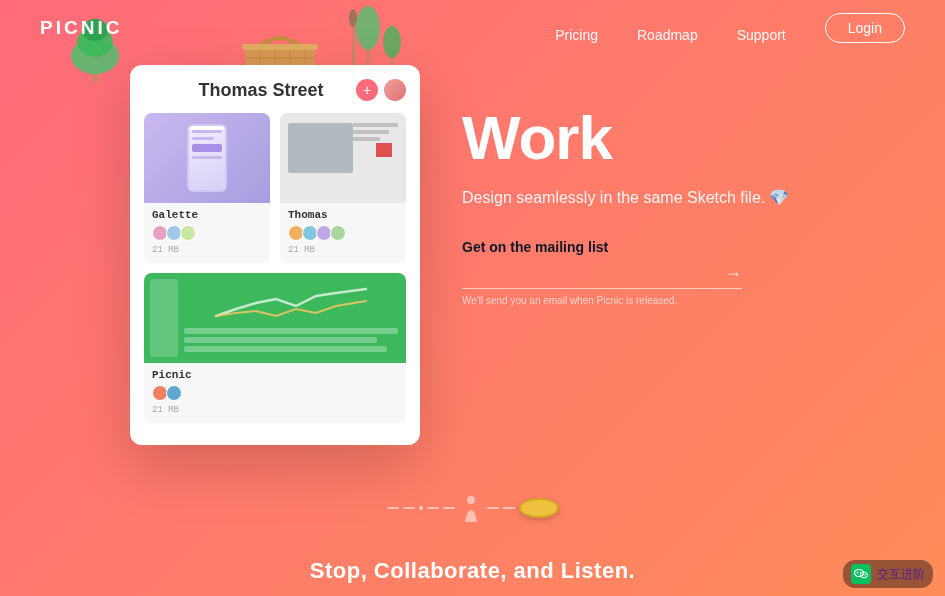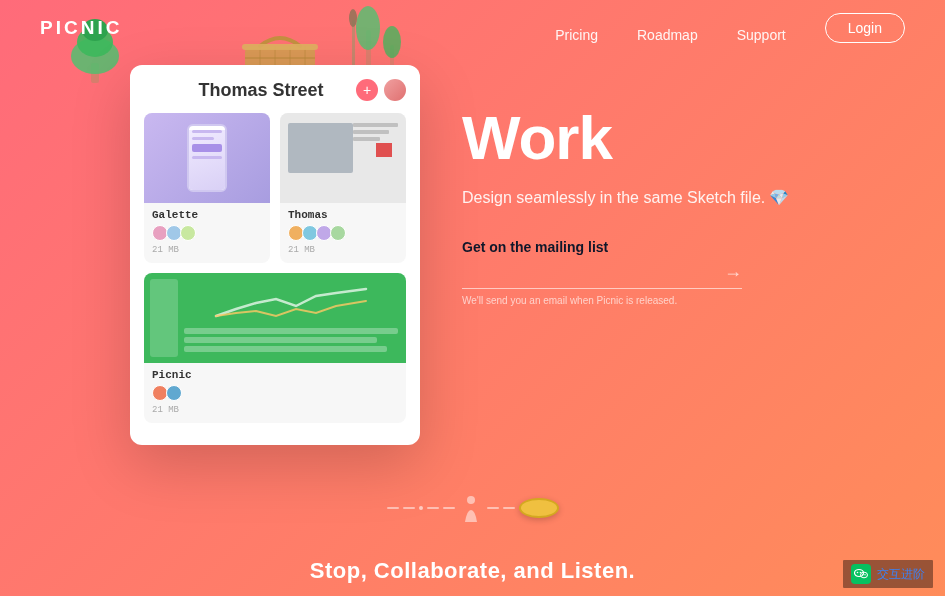--- a/index.html
+++ b/index.html
@@ -353,26 +353,26 @@
       color: #fff;
       letter-spacing: 0.5px;
     }
 
     
     .wechat-badge {
       position: absolute;
       bottom: 8px;
       right: 12px;
       background: rgba(0,0,0,0.4);
-      border-radius: 1px;
+      border-radius: 12px;
       padding: 4px 8px;
       display: flex;
       align-items: center;
       gap: 6px;
-      color: #3b82f6;
+      color: #4c1d95;
       font-size: 12px;
     }
     .wechat-icon {
       width: 20px; height: 20px;
       background: #07c160;
       border-radius: 4px;
       display: flex; align-items: center; justify-content: center;
       font-size: 12px;
     }
 

